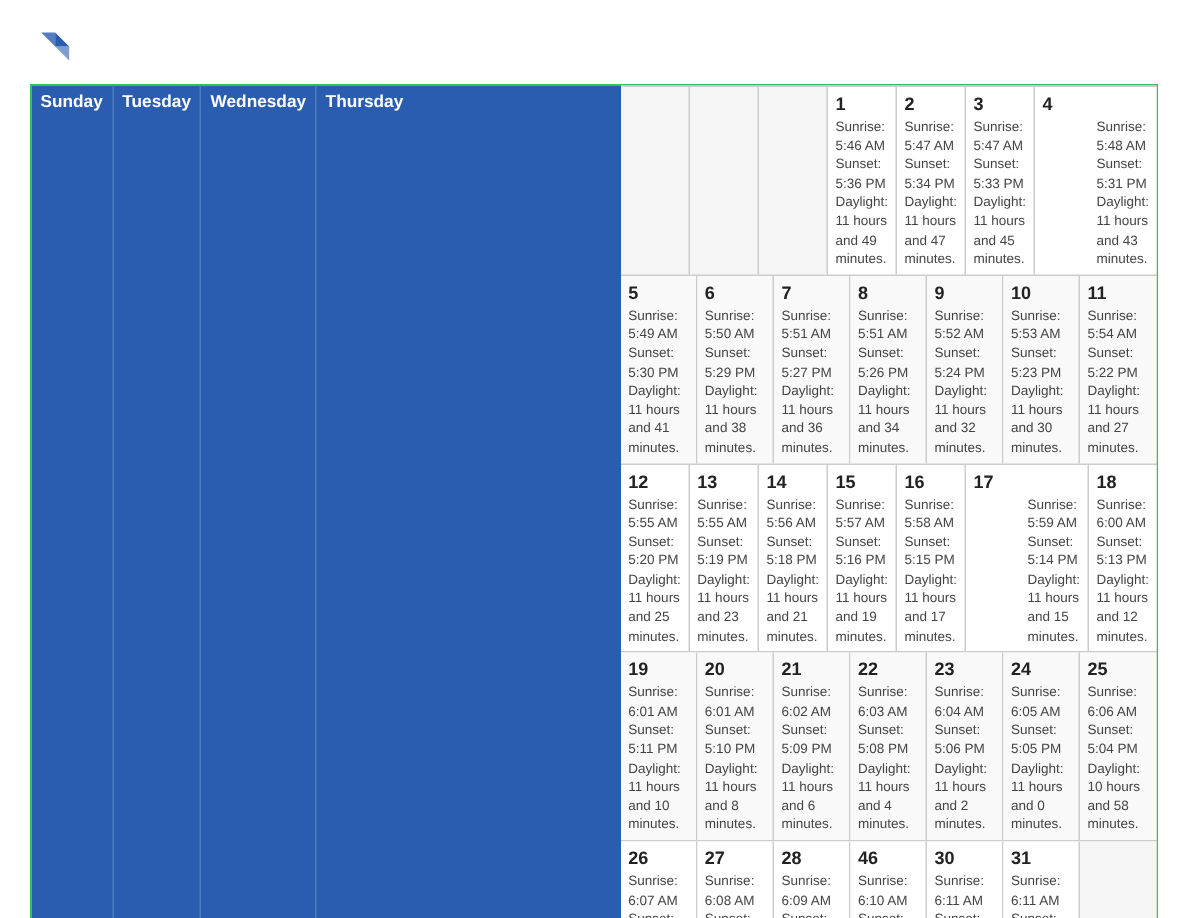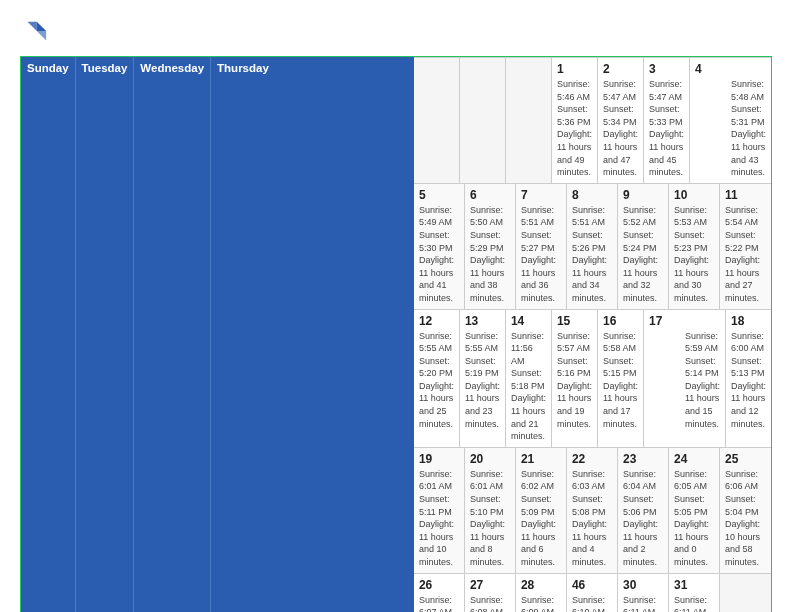--- a/index.html
+++ b/index.html
@@ -241,21 +241,21 @@
           </div>
           <div class="cal-cell">
             <span class="day-num">13</span>
             <div class="cell-text" style="white-space: pre-line;">Sunrise: 5:55 AM
 Sunset: 5:19 PM
 Daylight: 11 hours
 and 23 minutes.</div>
           </div>
           <div class="cal-cell">
             <span class="day-num">14</span>
-            <div class="cell-text" style="white-space: pre-line;">Sunrise: 11:56 AM
+            <div class="cell-text" style="white-space: pre-line;">Sunrise: 5:56 AM
 Sunset: 5:18 PM
 Daylight: 11 hours
 and 21 minutes.</div>
           </div>
           <div class="cal-cell">
             <span class="day-num">15</span>
             <div class="cell-text" style="white-space: pre-line;">Sunrise: 5:57 AM
 Sunset: 5:16 PM
 Daylight: 11 hours
 and 19 minutes.</div>

